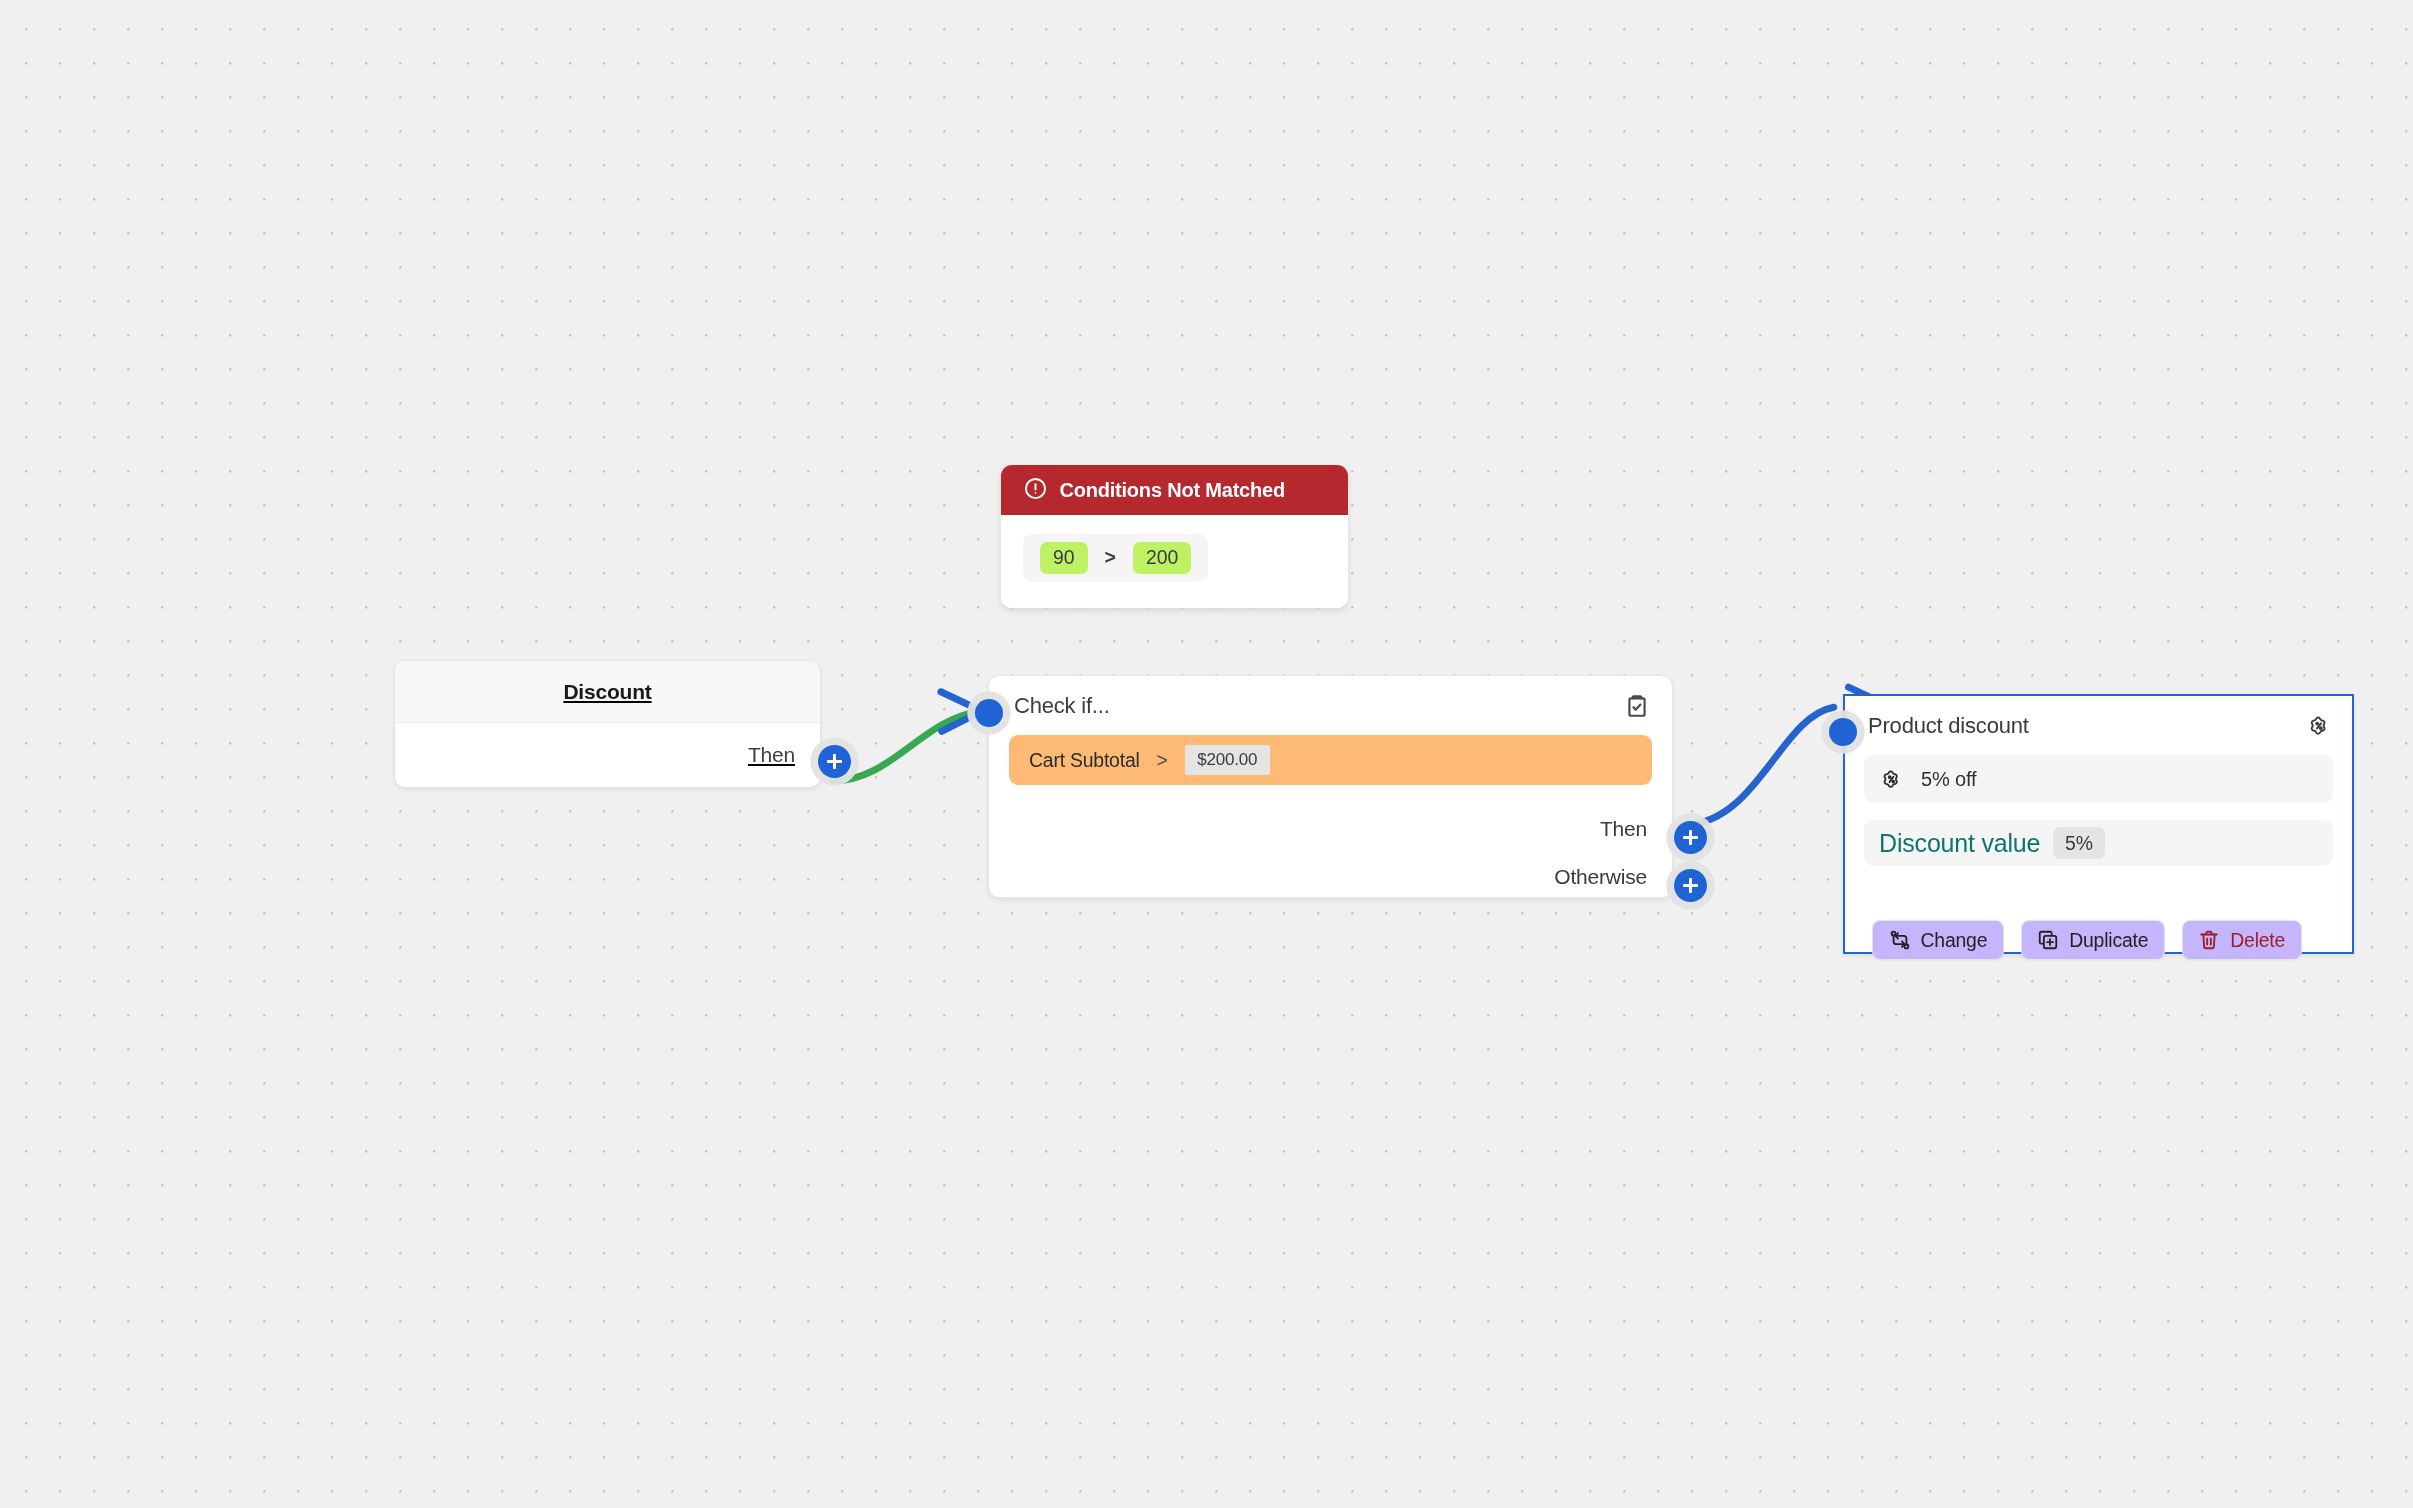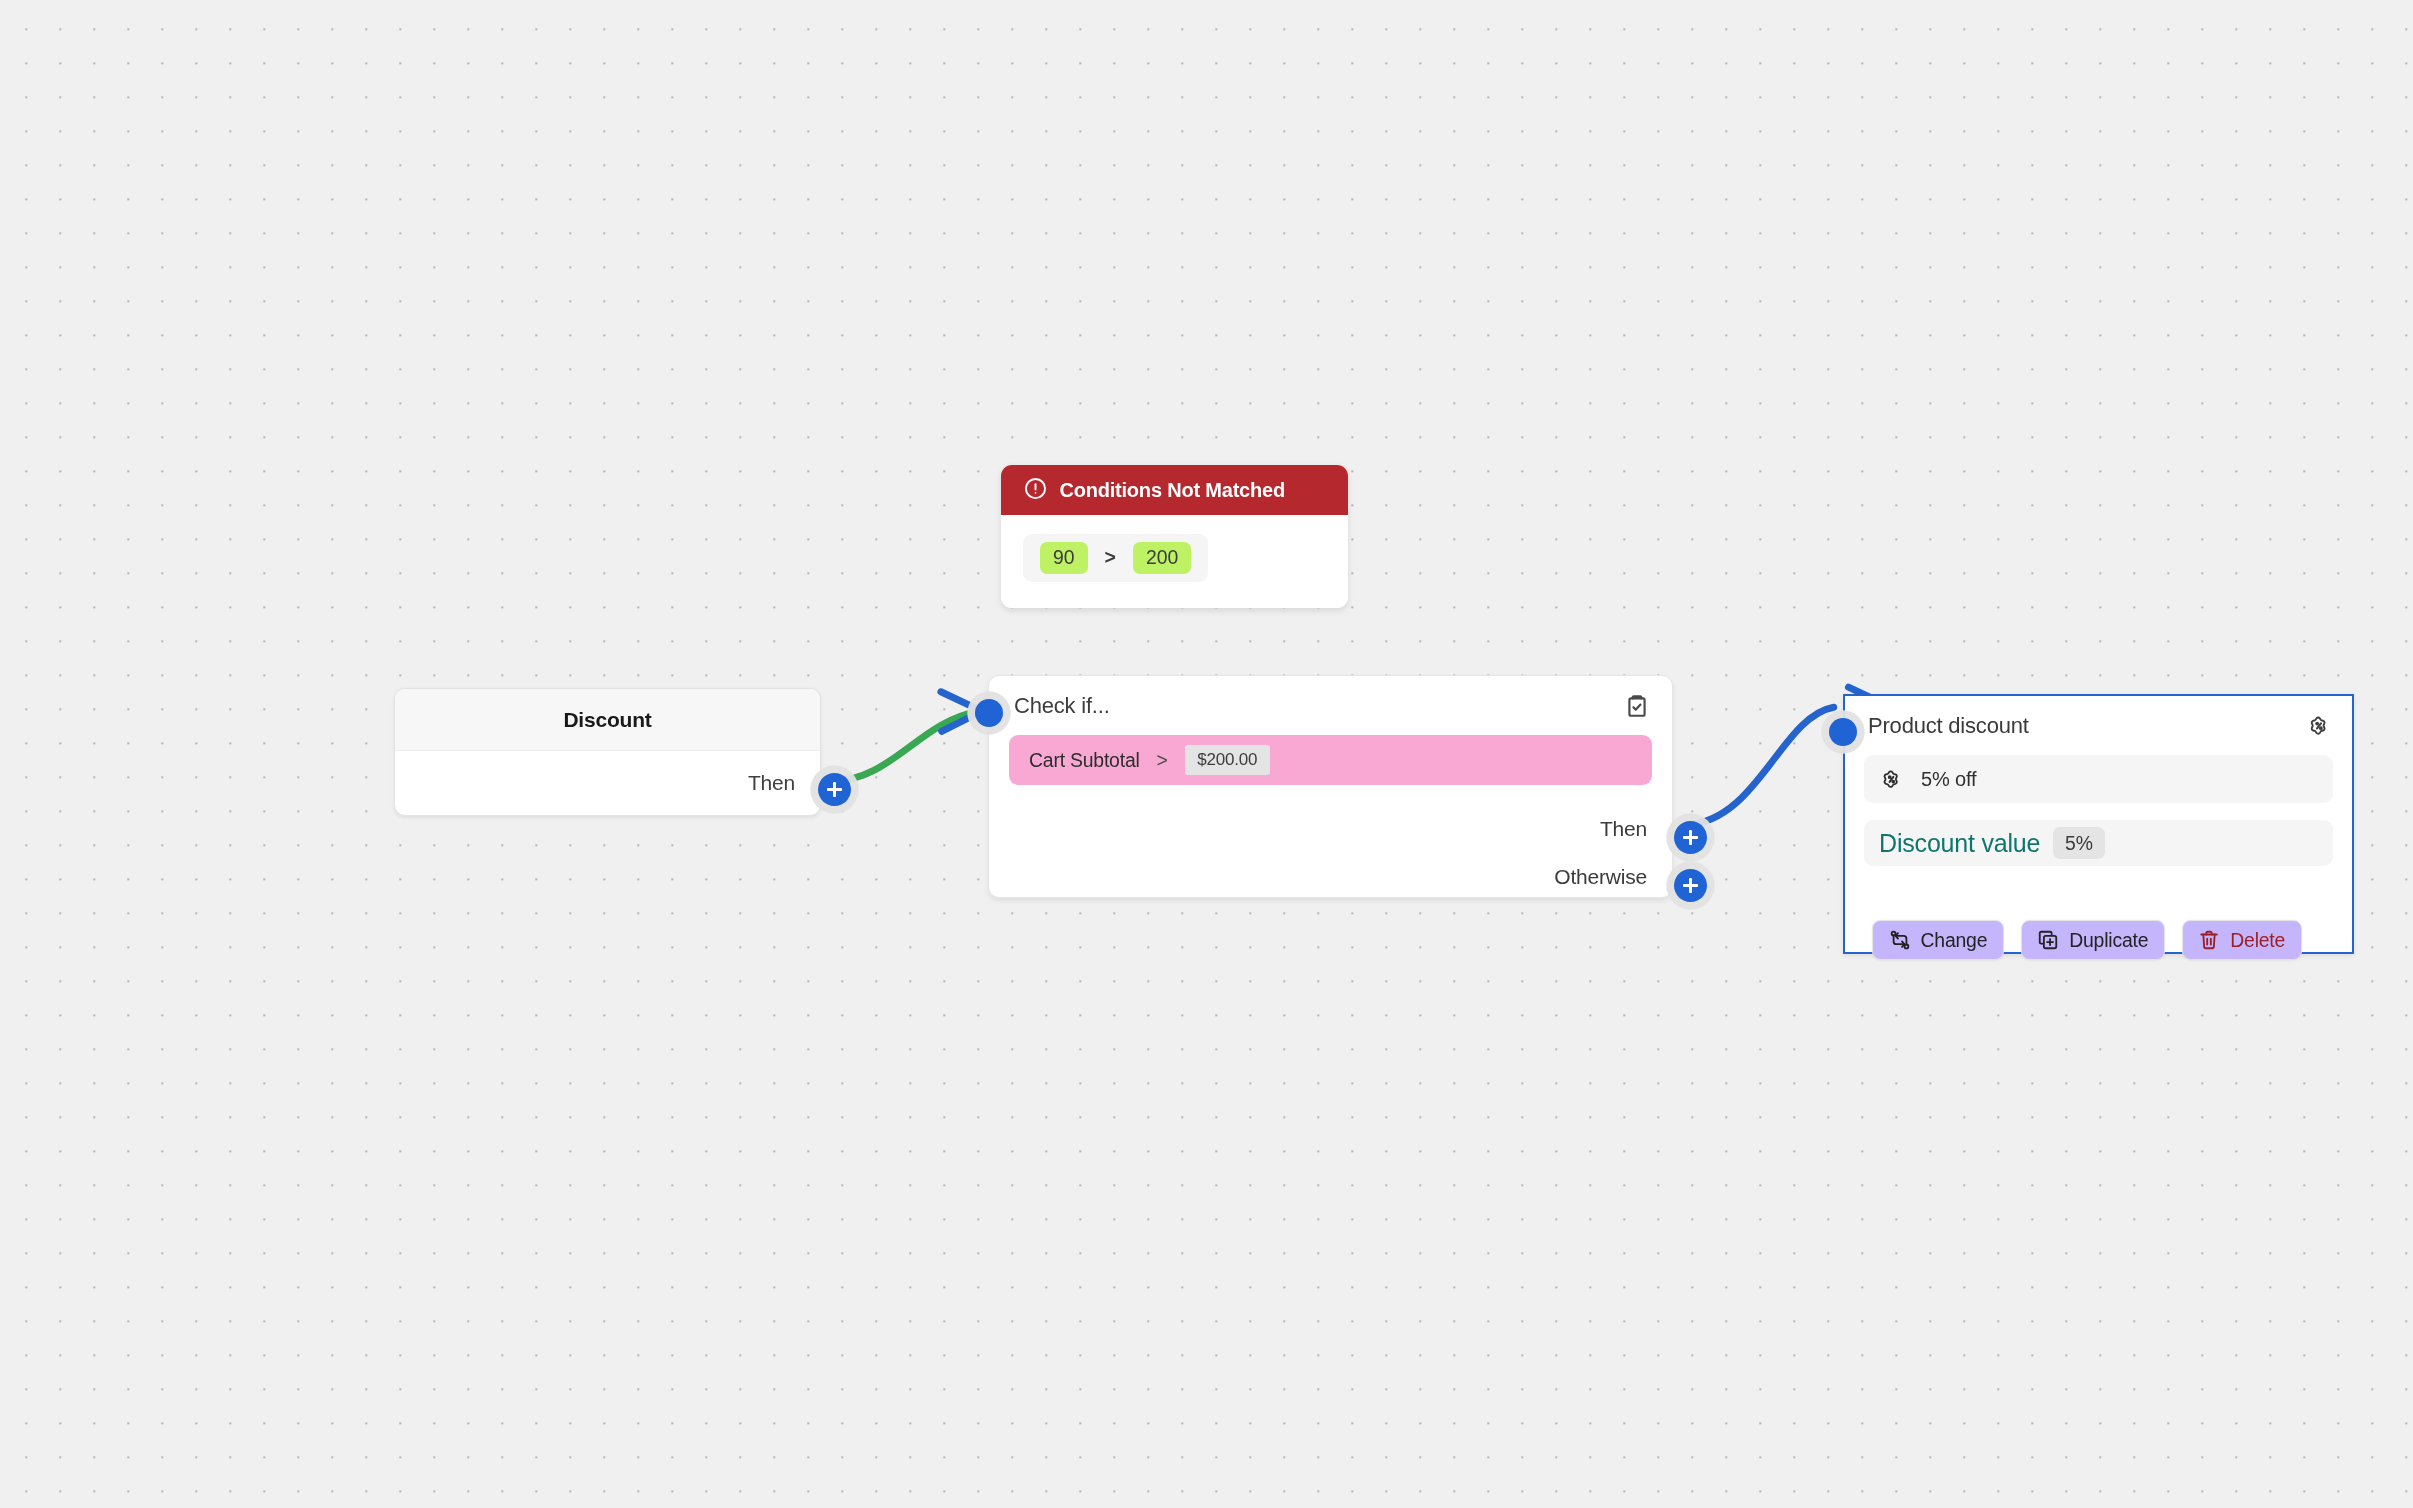--- a/index.html
+++ b/index.html
@@ -38,27 +38,28 @@
   .node {
     position: absolute;
     background: #ffffff;
     border-radius: 11px;
     z-index: 5;
   }
 
   
   #node-discount {
     left: 394px;
-    top: 688px;
+    top: 660px;
     width: 427px;
     height: 128px;
     border: 0.8px solid #e3e3e3;
     border-radius: 11px;
     box-shadow: 0 1.5px 3.9px rgba(0,0,0,0.07);
     overflow: visible;
+    text-decoration: underline;
   }
   #node-discount .dc-header {
     height: 62px;
     background: #f7f7f7;
     border-bottom: 0.8px solid #ececec;
     border-radius: 10px 10px 0 0;
     display: flex;
     align-items: center;
     justify-content: center;
   }
@@ -138,21 +139,21 @@
     font-size: 22px;
     color: #3d3d3d;
     letter-spacing: -0.2px;
     flex: 1;
   }
   .header-icon { width: 26px; height: 26px; display:block; }
 
   .cond-row {
     margin: 0 20px;
     height: 50px;
-    background: #f9a8d4;
+    background: #fdba74;
     border-radius: 9.3px;
     display: flex;
     align-items: center;
     padding-left: 20px;
     gap: 17px;
   }
   .cond-field { font-size: 19.4px; color: #2d2d2d; letter-spacing:-0.2px;}
   .cond-op    { font-size: 19.4px; color: #4d4d4d; font-weight: 500;}
   .cond-value {
     font-size: 17px;

